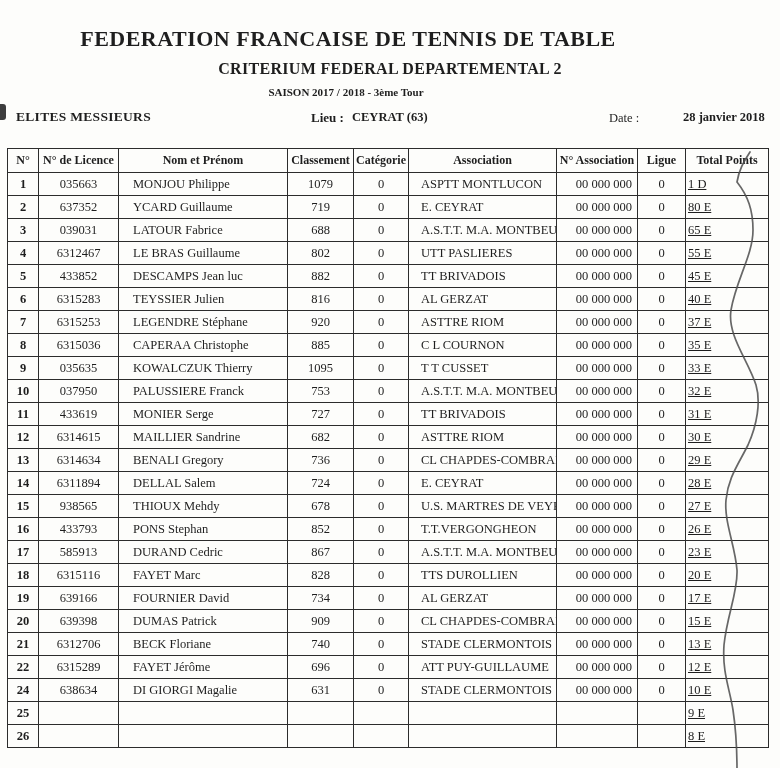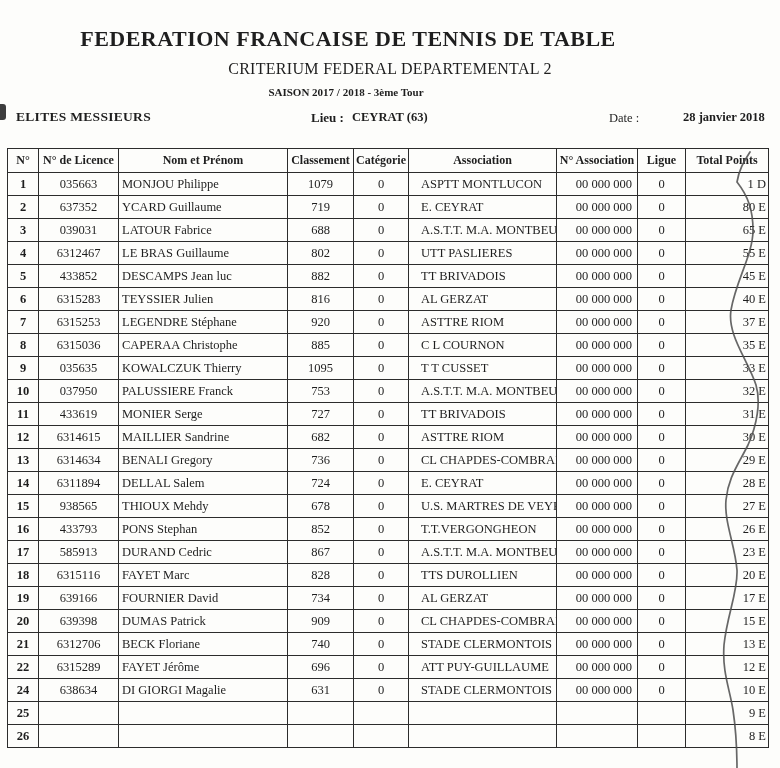--- a/index.html
+++ b/index.html
@@ -10,21 +10,21 @@
     overflow:hidden;
     font-family:"Liberation Serif", serif;
     color:#1e1e1e;
   }
   .doc-title {
     position:absolute; left:0; top:26px; width:696px;
     text-align:center; font-size:22px; font-weight:bold; letter-spacing:0.5px;
   }
   .doc-subtitle {
     position:absolute; left:0; top:60px; width:780px;
-    text-align:center; font-size:16px; font-weight:normal; letter-spacing:0.3px;
+    text-align:center; font-size:16px; font-weight:bold; letter-spacing:0.3px;
   }
   .doc-season {
     position:absolute; left:0; top:86px; width:692px;
     text-align:center; font-size:11px; font-weight:bold;
   }
   .category-label { position:absolute; left:16px; top:109px; font-size:13.5px; font-weight:bold; letter-spacing:0.3px; }
   .lieu-label  { position:absolute; left:311px; top:110px; font-size:13px; font-weight:bold; }
   .lieu-value  { position:absolute; left:352px; top:110px; font-size:12.5px; font-weight:bold; }
   .date-label  { position:absolute; left:609px; top:111px; font-size:12.5px; }
   .date-value  { position:absolute; left:683px; top:110px; font-size:12.5px; font-weight:bold; }
@@ -35,27 +35,27 @@
   }
   .results th, .results td {
     border:1px solid #2c2c2c;
     font-size:12.5px;
     overflow:hidden; white-space:nowrap;
     height:23px; padding:0 2px;
   }
   .results th { height:24px; font-weight:bold; font-size:12px; text-align:center; }
   .results td.c-num        { text-align:center; font-weight:bold; }
   .results td.c-licence    { text-align:center;font-family:Liberation Serif, serif; }
-  .results td.c-nom        { text-align:left; padding-left:3px; }
+  .results td.c-nom        { text-align:left; padding-left:14px; }
   .results td.c-classement { text-align:center; }
   .results td.c-categorie  { text-align:center; }
   .results td.c-association{ text-align:left; padding-left:12px; }
   .results td.c-assocnum   { text-align:right; padding-right:5px; }
   .results td.c-ligue      { text-align:center; }
-  .results td.c-total      { text-align:right; }
+  .results td.c-total      { text-align:left;text-decoration:underline; }
 
   .pen-overlay { position:absolute; left:0; top:0; width:780px; height:768px; pointer-events:none; }
   .left-smudge {
     position:absolute; left:0; top:104px; width:6px; height:16px;
     background:#1b1b1b; border-radius:0 3px 3px 0; opacity:0.85;
   }
 </style>
 </head>
 <body>
 

